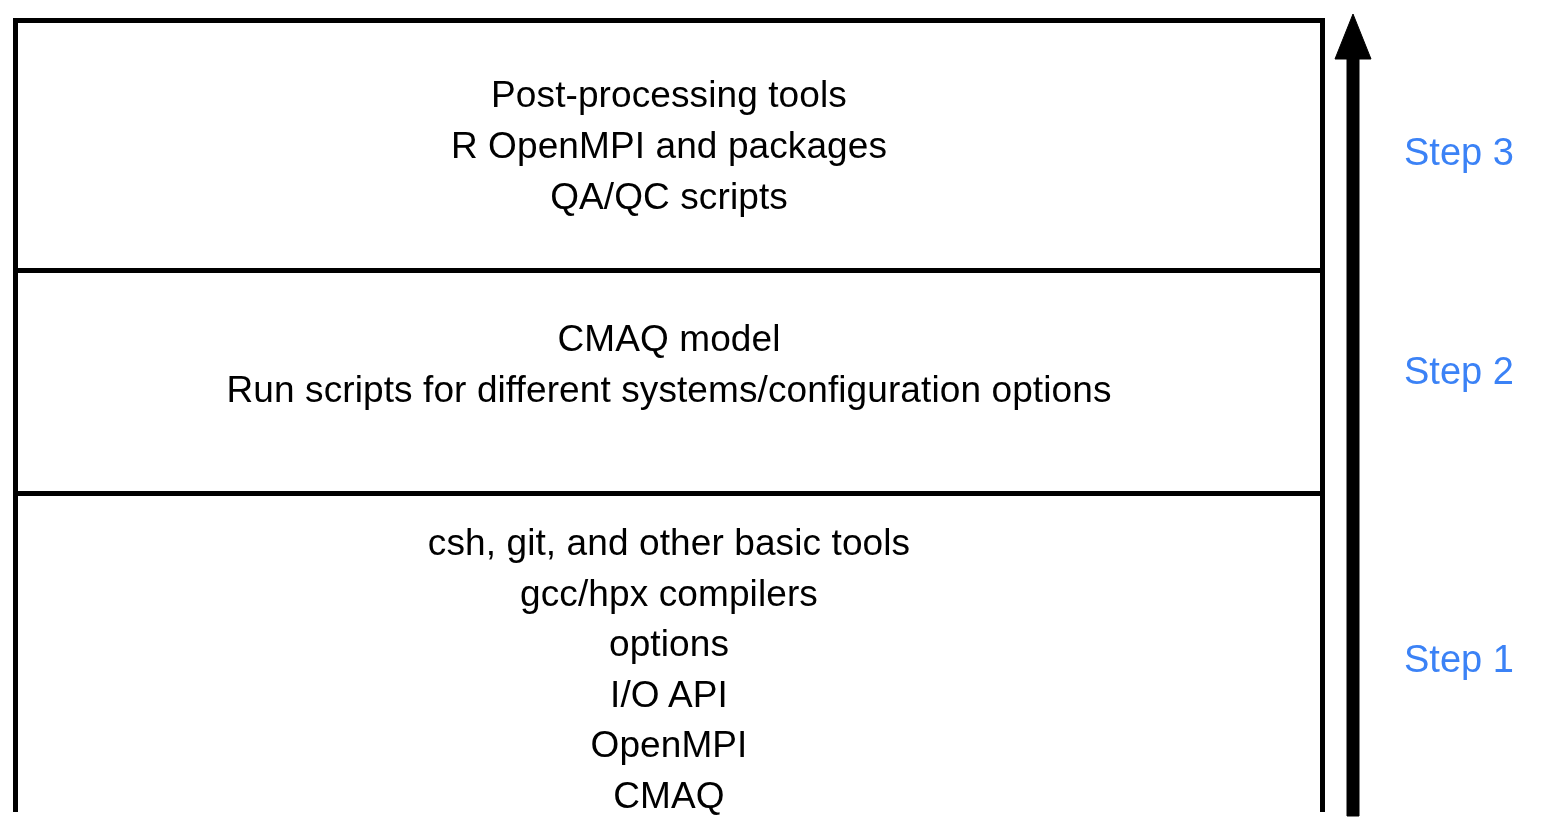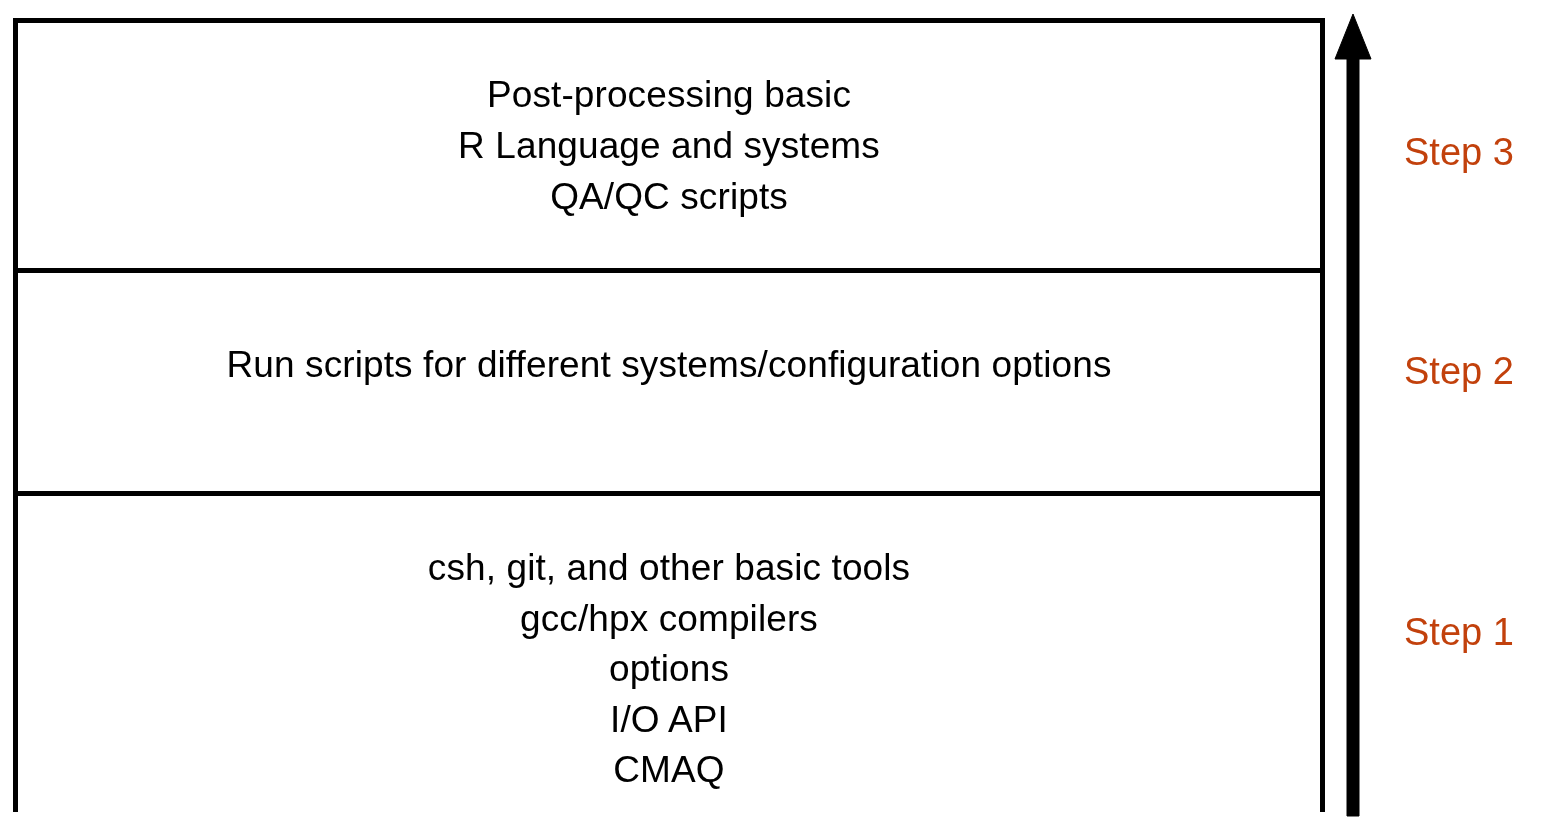--- a/index.html
+++ b/index.html
@@ -71,48 +71,50 @@
     height: 808px;
   }
 
   
   .step-label {
     position: absolute;
     left: 1404px;
     font-size: 38px;
     line-height: 44px;
     white-space: nowrap;
-    color: #c2410c;
+    color: #3b82f6;
   }
   .step-label-3 { top: 130px; }
   .step-label-2 { top: 349px; }
-  .step-label-1 { top: 610px; }
+  .step-label-1 { top: 637px; }
 </style>
 </head>
 <body>
 
 <div id="stage">
 
   <div class="stack">
 
     <div class="layer layer-3">
-      <span class="layer-line">Post-processing basic</span>
-      <span class="layer-line">R Language and systems</span>
+      <span class="layer-line">Post-processing tools</span>
+      <span class="layer-line">R OpenMPI and packages</span>
       <span class="layer-line">QA/QC scripts</span>
     </div>
 
     <div class="layer layer-2">
+      <span class="layer-line">CMAQ model</span>
       <span class="layer-line">Run scripts for different systems/configuration options</span>
     </div>
 
     <div class="layer layer-1">
       <span class="layer-line">csh, git, and other basic tools</span>
       <span class="layer-line">gcc/hpx compilers</span>
       <span class="layer-line">options</span>
       <span class="layer-line">I/O API</span>
+      <span class="layer-line">OpenMPI</span>
       <span class="layer-line">CMAQ</span>
     </div>
 
   </div>
 
   <svg class="arrow" viewBox="0 0 46 808" width="46" height="808" xmlns="http://www.w3.org/2000/svg">
     <polygon points="22,4 40,49 28,49 28,806 16,806 16,49 4,49" fill="#000000" stroke="#000000" stroke-width="1" stroke-linejoin="miter"></polygon>
   </svg>
 
   <div class="step-label step-label-3">Step 3</div>

